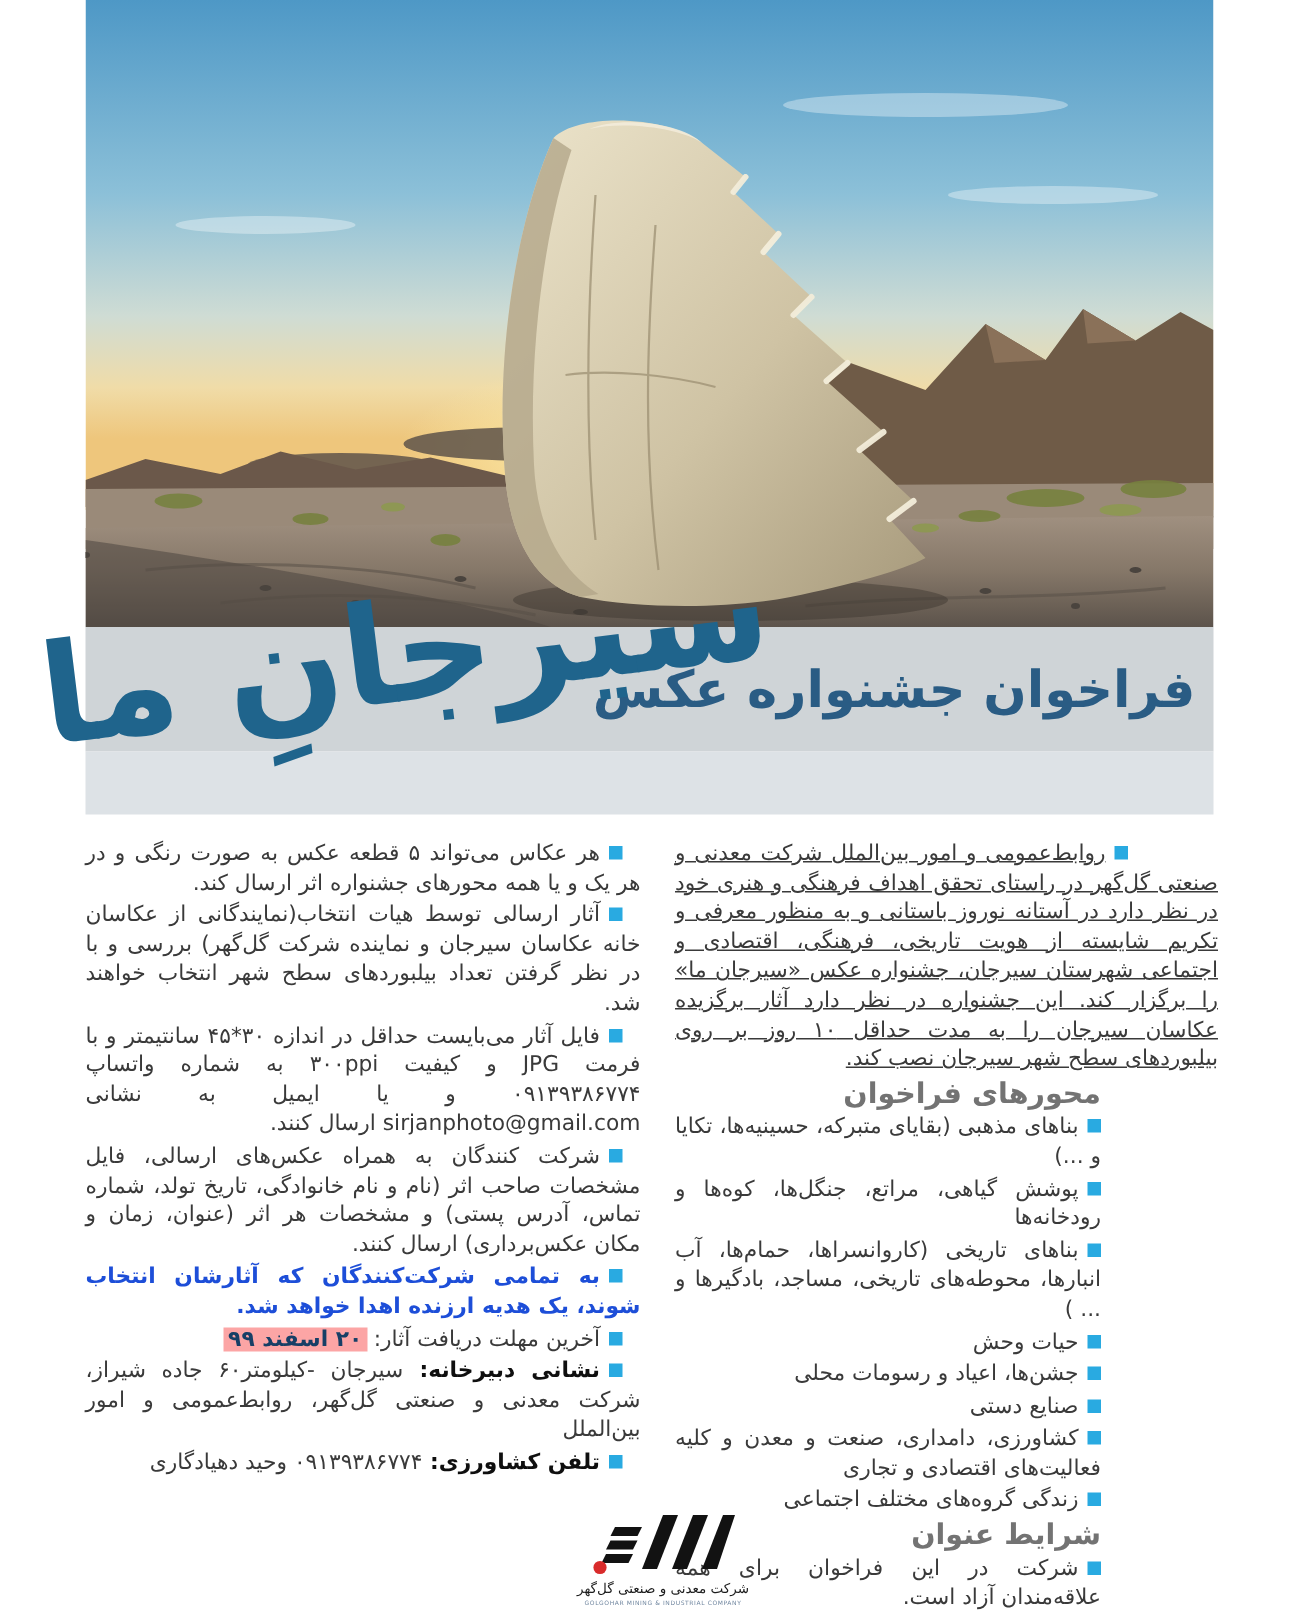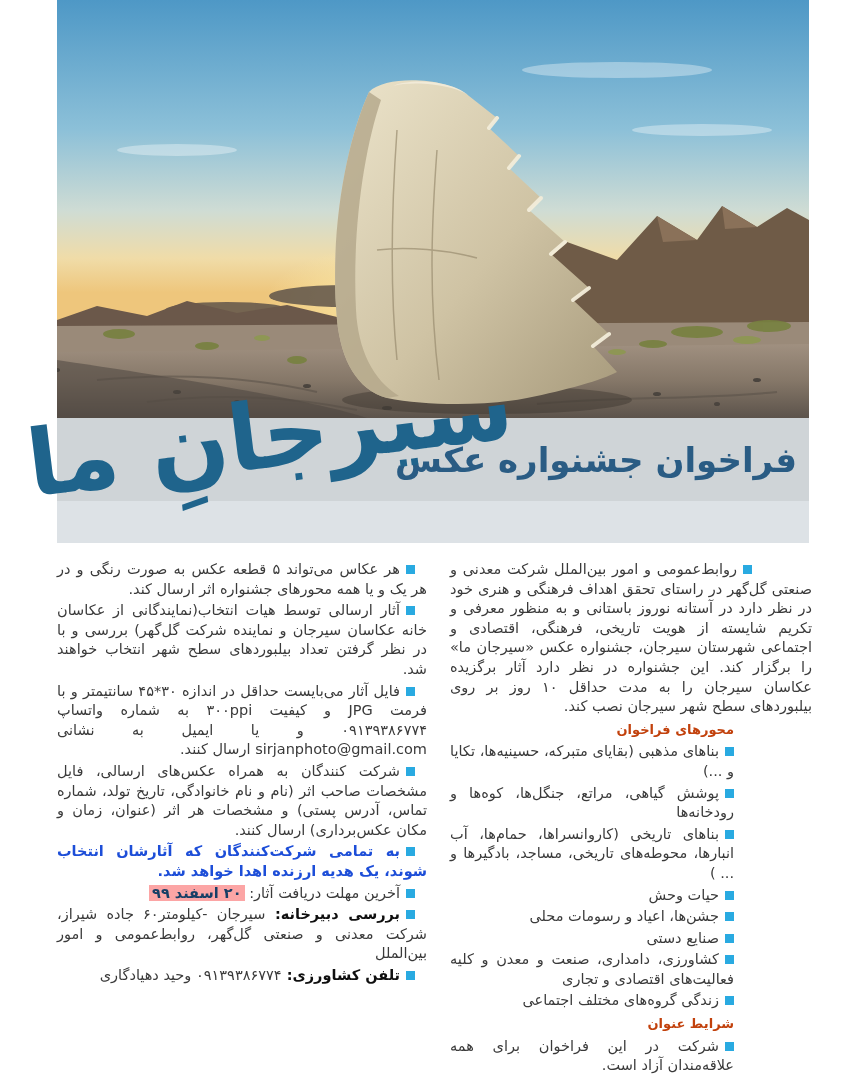--- a/index.html
+++ b/index.html
@@ -13,24 +13,24 @@
          display:flex;align-items:center;justify-content:flex-end;box-sizing:border-box;padding-right:12px;}
   .kicker{font-size:34px;font-weight:bold;color:#2a5c84;direction:rtl;white-space:nowrap;}
   .band2{position:absolute;left:57px;top:501px;width:752px;height:42px;background:#dde2e6;z-index:2;}
   .calli{position:absolute;left:24px;top:388px;width:492px;z-index:5;text-align:center;direction:rtl;
          font-size:92px;line-height:1.05;font-weight:bold;color:#1f648c;transform:rotate(-7deg);}
   
   .col{position:absolute;direction:rtl;text-align:justify;font-size:14.5px;line-height:19.6px;color:#3a3a3a;z-index:3;}
   .col-right{left:450px;top:560px;width:362px;}
   .col-left{left:57px;top:560px;width:370px;}
   .para{margin:0 0 2px 0;}
-  .intro{text-indent:60px;margin-bottom:3px;}
+  .intro{text-indent:60px;margin-bottom:3px;text-decoration:underline;}
   .item{text-indent:12px;}
   .topic{margin-right:78px;}
-  .head{font-size:13px;font-weight:bold;color:#c2410c;margin:3px 78px 3px 0;}
+  .head{font-size:19px;font-weight:bold;color:#737373;margin:3px 78px 3px 0;}
   .sq{display:inline-block;width:9px;height:9px;background:#29aae1;margin-left:6px;}
   .bold{font-weight:bold;color:#1d4ed8;}
   .para b{color:#0f0f0f;}
   .hl{background:#fca5a5;color:#173f66;font-weight:bold;padding:0 3px;}
   
   .logo{position:absolute;left:375px;top:1004px;width:134px;z-index:3;text-align:center;}
   .logo-fa{font-size:9px;color:#1b1b1b;direction:rtl;margin-top:1px;}
   .logo-en{font-size:4px;color:#7187a0;letter-spacing:.4px;margin-top:1px;}
 </style>
 </head>
@@ -165,19 +165,34 @@
   </div>
 
   <div class="col col-left">
     <div id="rules">
         <div class="para item"><span class="sq"></span>هر عکاس می‌تواند ۵ قطعه عکس به صورت رنگی و در هر یک و یا همه محورهای جشنواره اثر ارسال کند.</div>
         <div class="para item"><span class="sq"></span>آثار ارسالی توسط هیات انتخاب(نمایندگانی از عکاسان خانه عکاسان سیرجان و نماینده شرکت گل‌گهر) بررسی و با در نظر گرفتن تعداد بیلبوردهای سطح شهر انتخاب خواهند شد.</div>
         <div class="para item"><span class="sq"></span>فایل آثار می‌بایست حداقل در اندازه ۳۰*۴۵ سانتیمتر و با فرمت JPG و کیفیت ۳۰۰ppi به شماره واتساپ ۰۹۱۳۹۳۸۶۷۷۴ و یا ایمیل به نشانی sirjanphoto@gmail.com ارسال کنند.</div>
         <div class="para item"><span class="sq"></span>شرکت کنندگان به همراه عکس‌های ارسالی، فایل مشخصات صاحب اثر (نام و نام خانوادگی، تاریخ تولد، شماره تماس، آدرس پستی) و مشخصات هر اثر (عنوان، زمان و مکان عکس‌برداری) ارسال کنند.</div>
         <div class="para item bold"><span class="sq"></span>به تمامی شرکت‌کنندگان که آثارشان انتخاب شوند، یک هدیه ارزنده اهدا خواهد شد.</div>
         <div class="para item"><span class="sq"></span>آخرین مهلت دریافت آثار: <span class="hl">۲۰ اسفند ۹۹</span></div>
-        <div class="para item"><span class="sq"></span><b>بررسی دبیرخانه: </b>سیرجان -کیلومتر۶۰ جاده شیراز، شرکت معدنی و صنعتی گل‌گهر، روابط‌عمومی و امور بین‌الملل</div>
+        <div class="para item"><span class="sq"></span><b>نشانی دبیرخانه: </b>سیرجان -کیلومتر۶۰ جاده شیراز، شرکت معدنی و صنعتی گل‌گهر، روابط‌عمومی و امور بین‌الملل</div>
         <div class="para item"><span class="sq"></span><b>تلفن کشاورزی: </b>۰۹۱۳۹۳۸۶۷۷۴ وحید دهیادگاری</div>
       </div>
   </div>
 
+  <div class="logo">
+    <svg viewBox="0 0 96 46" width="96" height="46">
+      <g fill="#121212">
+        <path d="M34,42 L48,6 L58,6 L44,42 Z"></path>
+        <path d="M54,42 L68,6 L78,6 L64,42 Z"></path>
+        <path d="M74,42 L88,6 L96,6 L84,42 Z"></path>
+        <path d="M16,14 L34,14 L31,20 L13,20 Z"></path>
+        <path d="M13,23 L31,23 L28,29 L10,29 Z"></path>
+        <path d="M10,32 L28,32 L25,38 L7,38 Z"></path>
+      </g>
+      <circle cx="6" cy="41" r="4.4" fill="#d92b2b"></circle>
+    </svg>
+    <div class="logo-fa">شرکت معدنی و صنعتی گل‌گهر</div>
+    <div class="logo-en">GOLGOHAR MINING &amp; INDUSTRIAL COMPANY</div>
+  </div>
 
 </div>
 
 </body></html>

